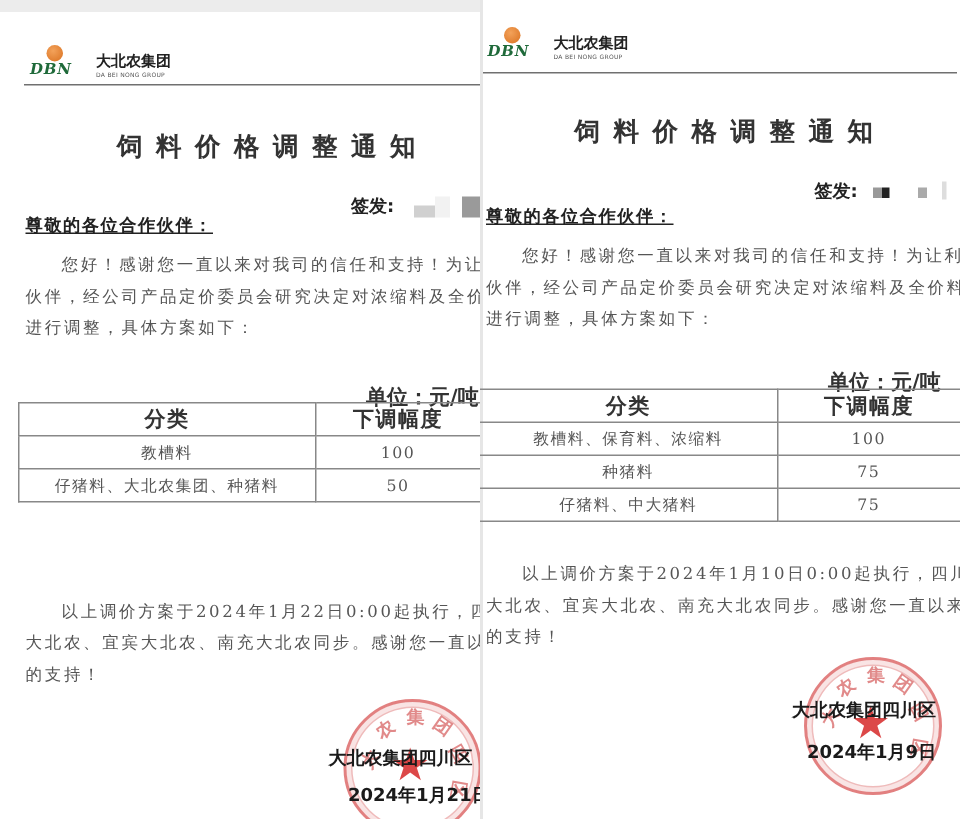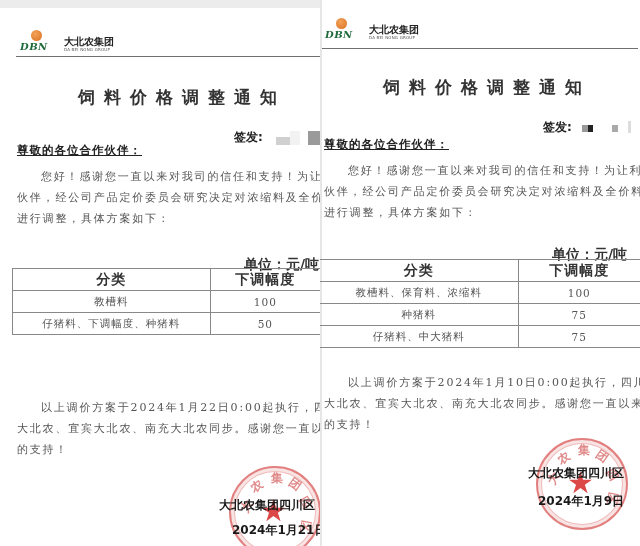--- a/index.html
+++ b/index.html
@@ -150,21 +150,21 @@
     <tbody>
         <tr style="height:22px;">
       <th>分类</th>
       <th style="border-right:none;">下调幅度</th>
     </tr>
     <tr style="height:22px;">
       <td>教槽料</td>
       <td style="border-right:none;">100</td>
     </tr>
     <tr style="height:22px;">
-      <td>仔猪料、下调幅度、种猪料</td>
+      <td>仔猪料、大北农集团、种猪料</td>
       <td style="border-right:none;">50</td>
     </tr>
   </tbody>
     </table>
 
   <div class="para" style="left:17px; top:397px; width:310px;">
     <span class="line indent">以上调价方案于2024年1月22日0:00起执行，四川大北农、绵</span>
     <span class="line">大北农、宜宾大北农、南充大北农同步。感谢您一直以来对大北</span>
     <span class="line">的支持！</span>
   </div>

